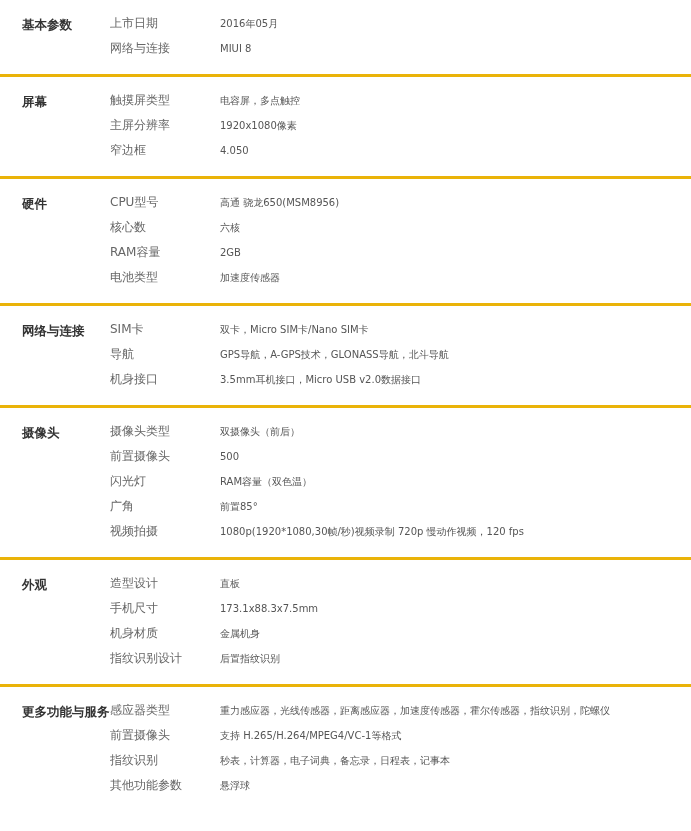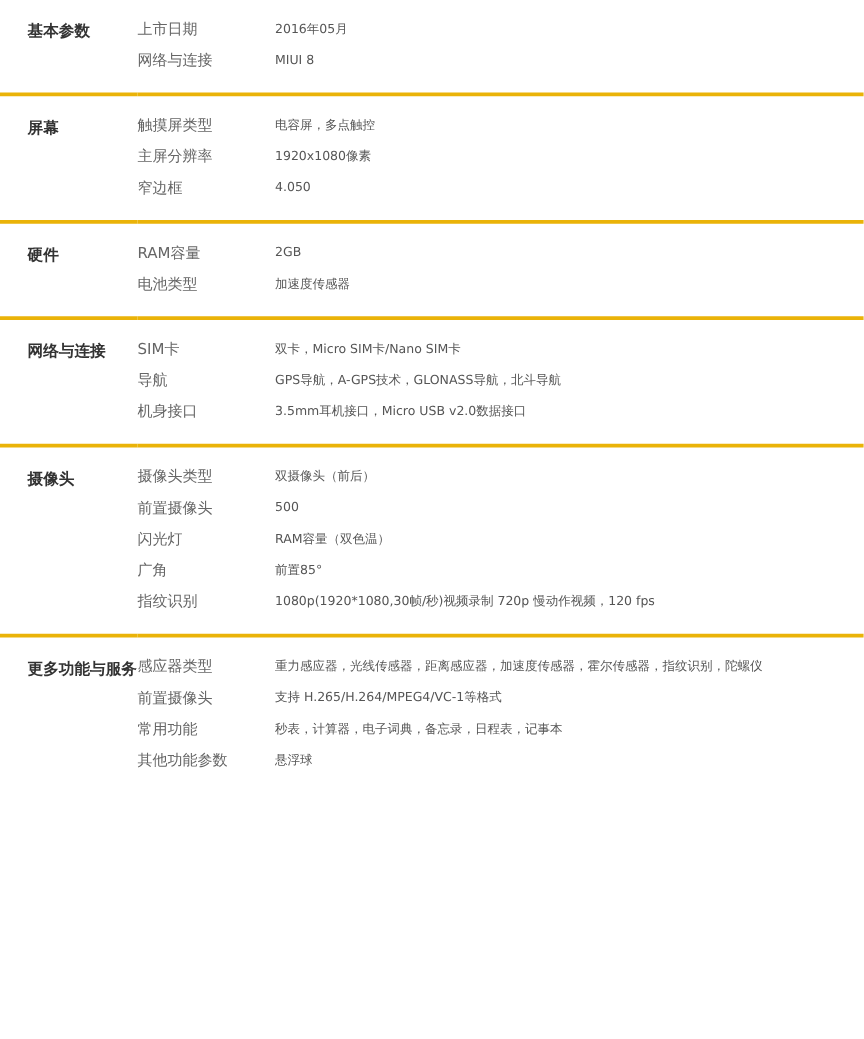--- a/index.html
+++ b/index.html
@@ -113,20 +113,28 @@
           </table>
       </td>
     </tr>
 
     <tr class="section-row">
       <td class="section-title">硬件</td>
       <td class="section-body">
         <table class="kv">
             <tbody>
           <tr>
+            <td class="k">CPU型号</td>
+            <td class="v">高通 骁龙650(MSM8956)</td>
+          </tr>
+          <tr>
+            <td class="k">核心数</td>
+            <td class="v">六核</td>
+          </tr>
+          <tr>
             <td class="k">RAM容量</td>
             <td class="v">2GB</td>
           </tr>
           <tr>
             <td class="k">电池类型</td>
             <td class="v">加速度传感器</td>
           </tr>
         </tbody>
           </table>
       </td>
@@ -169,44 +177,69 @@
           </tr>
           <tr>
             <td class="k">闪光灯</td>
             <td class="v">RAM容量（双色温）</td>
           </tr>
           <tr>
             <td class="k">广角</td>
             <td class="v">前置85°</td>
           </tr>
           <tr>
-            <td class="k">指纹识别</td>
+            <td class="k">视频拍摄</td>
             <td class="v">1080p(1920*1080,30帧/秒)视频录制 720p 慢动作视频，120 fps</td>
           </tr>
         </tbody>
           </table>
       </td>
     </tr>
 
+    <tr class="section-row">
+      <td class="section-title">外观</td>
+      <td class="section-body">
+        <table class="kv">
+            <tbody>
+          <tr>
+            <td class="k">造型设计</td>
+            <td class="v">直板</td>
+          </tr>
+          <tr>
+            <td class="k">手机尺寸</td>
+            <td class="v">173.1x88.3x7.5mm</td>
+          </tr>
+          <tr>
+            <td class="k">机身材质</td>
+            <td class="v">金属机身</td>
+          </tr>
+          <tr>
+            <td class="k">指纹识别设计</td>
+            <td class="v">后置指纹识别</td>
+          </tr>
+        </tbody>
+          </table>
+      </td>
+    </tr>
 
     <tr class="section-row">
       <td class="section-title section-title-multiline">更多功能与服务</td>
       <td class="section-body">
         <table class="kv">
             <tbody>
           <tr>
             <td class="k">感应器类型</td>
             <td class="v">重力感应器，光线传感器，距离感应器，加速度传感器，霍尔传感器，指纹识别，陀螺仪</td>
           </tr>
           <tr>
             <td class="k">前置摄像头</td>
             <td class="v">支持 H.265/H.264/MPEG4/VC-1等格式</td>
           </tr>
           <tr>
-            <td class="k">常用功能</td>
+            <td class="k">指纹识别</td>
             <td class="v">秒表，计算器，电子词典，备忘录，日程表，记事本</td>
           </tr>
           <tr>
             <td class="k">其他功能参数</td>
             <td class="v">悬浮球</td>
           </tr>
         </tbody>
           </table>
       </td>
     </tr>

